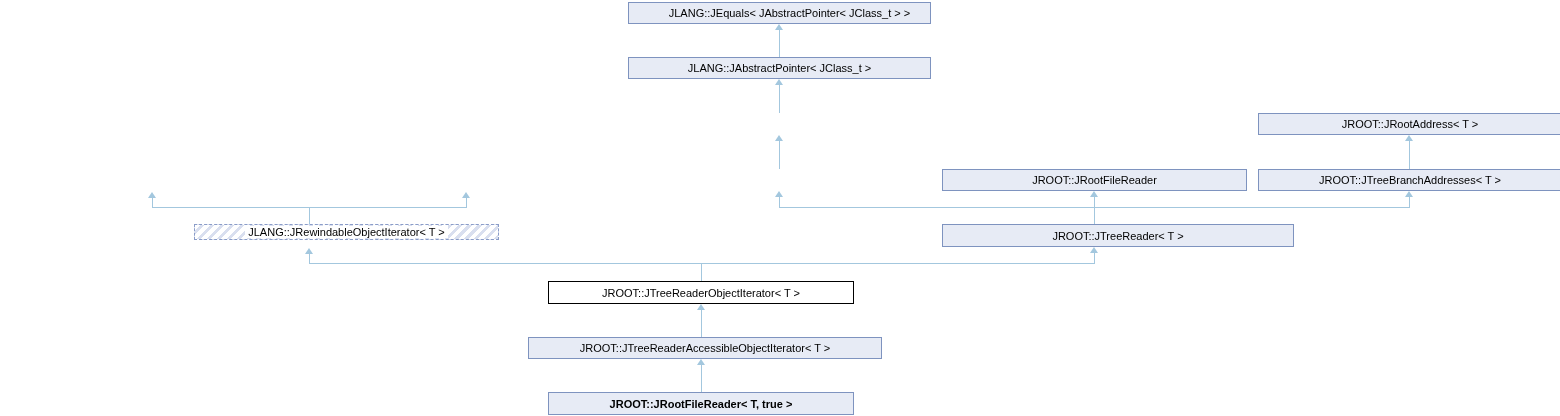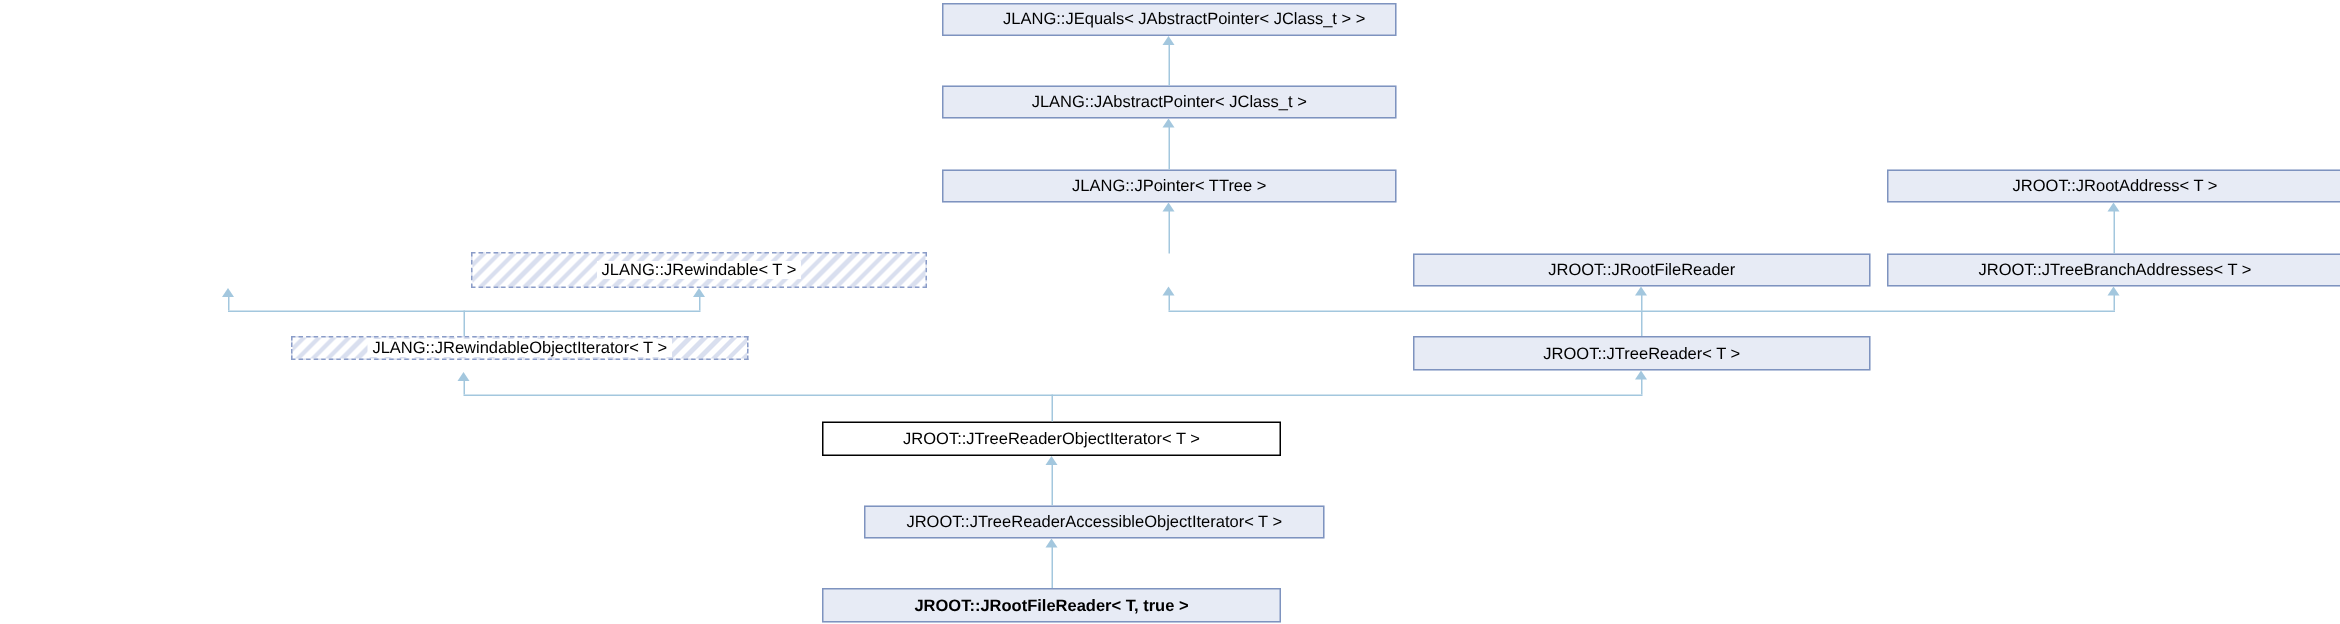--- a/index.html
+++ b/index.html
@@ -49,55 +49,49 @@
 <div id="canvas">
 
   <div class="node solid" style="left:628px;top:2px;width:303px;height:22px;padding-left:20px;">
     <span class="lbl">JLANG::JEquals&lt; JAbstractPointer&lt; JClass_t &gt; &gt;</span>
   </div>
 
   <div class="node solid" style="left:628px;top:57px;width:303px;height:22px;">
     <span class="lbl">JLANG::JAbstractPointer&lt; JClass_t &gt;</span>
   </div>
 
-  <div class="node solid" style="left:628px;top:113px;width:303px;height:22px;">
-    <span class="lbl">JLANG::JPointer&lt; TTree &gt;</span>
-  </div>
 
   <div class="node solid" style="left:1258px;top:113px;width:304px;height:22px;">
     <span class="lbl">JROOT::JRootAddress&lt; T &gt;</span>
   </div>
 
 
-  <div class="node hatched" style="left:314px;top:168px;width:304px;height:24px;">
-    <span class="lbl">JLANG::JRewindable&lt; T &gt;</span>
-  </div>
 
 
   <div class="node solid" style="left:942px;top:169px;width:305px;height:22px;">
     <span class="lbl">JROOT::JRootFileReader</span>
   </div>
 
   <div class="node solid" style="left:1258px;top:169px;width:304px;height:22px;">
     <span class="lbl">JROOT::JTreeBranchAddresses&lt; T &gt;</span>
   </div>
 
   <div class="node hatched" style="left:157px;top:224px;width:305px;height:16px;margin-left:37px;">
     <span class="lbl">JLANG::JRewindableObjectIterator&lt; T &gt;</span>
   </div>
 
-  <div class="node solid" style="left:942px;top:224px;width:305px;height:23px;">
+  <div class="node solid" style="left:942px;top:224px;width:352px;height:23px;">
     <span class="lbl">JROOT::JTreeReader&lt; T &gt;</span>
   </div>
 
   <div class="node current" style="left:548px;top:281px;width:306px;height:23px;">
     <span class="lbl">JROOT::JTreeReaderObjectIterator&lt; T &gt;</span>
   </div>
 
-  <div class="node solid" style="left:576px;top:337px;width:307px;height:22px;justify-content:center;">
+  <div class="node solid" style="left:528px;top:337px;width:354px;height:22px;justify-content:center;">
     <span class="lbl">JROOT::JTreeReaderAccessibleObjectIterator&lt; T &gt;</span>
   </div>
 
   <div class="node solid" style="left:548px;top:392px;width:306px;height:23px;font-weight:bold;">
     <span class="lbl">JROOT::JRootFileReader&lt; T, true &gt;</span>
   </div>
 
   <div class="arrow" style="left:775px;top:24px;"></div>
   <div class="vline" style="left:779px;top:29px;height:28px;"></div>
 

